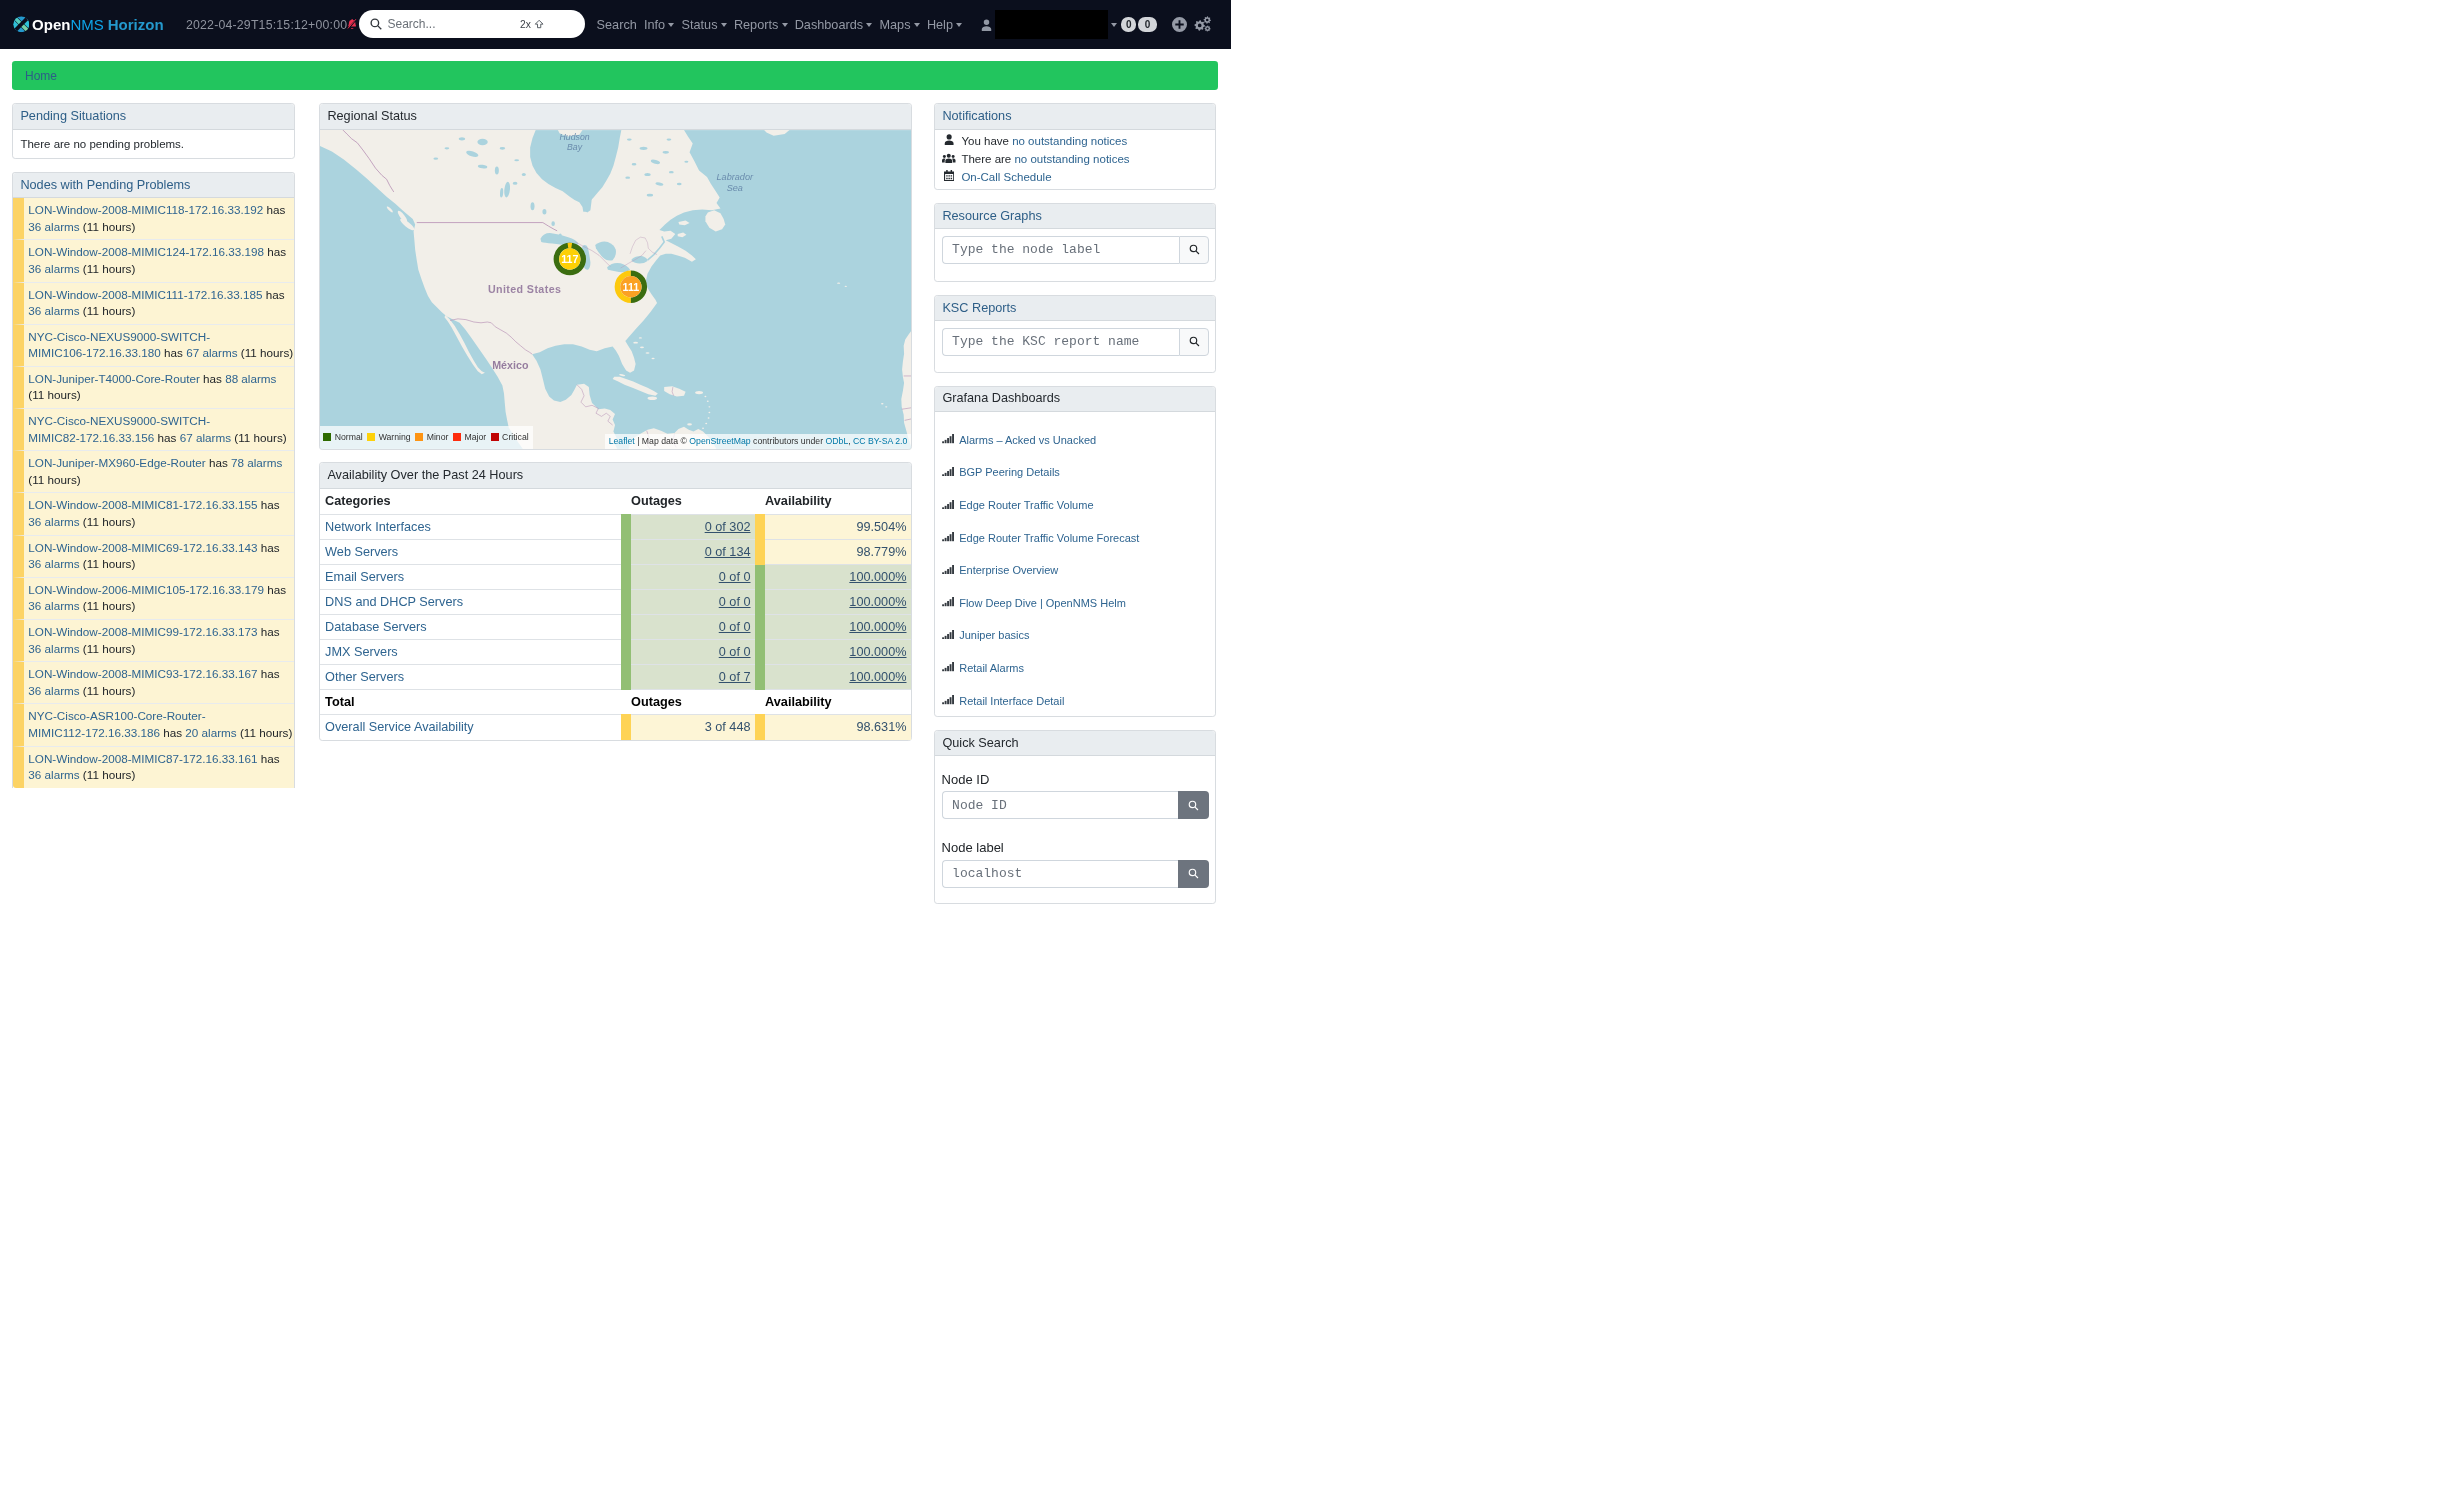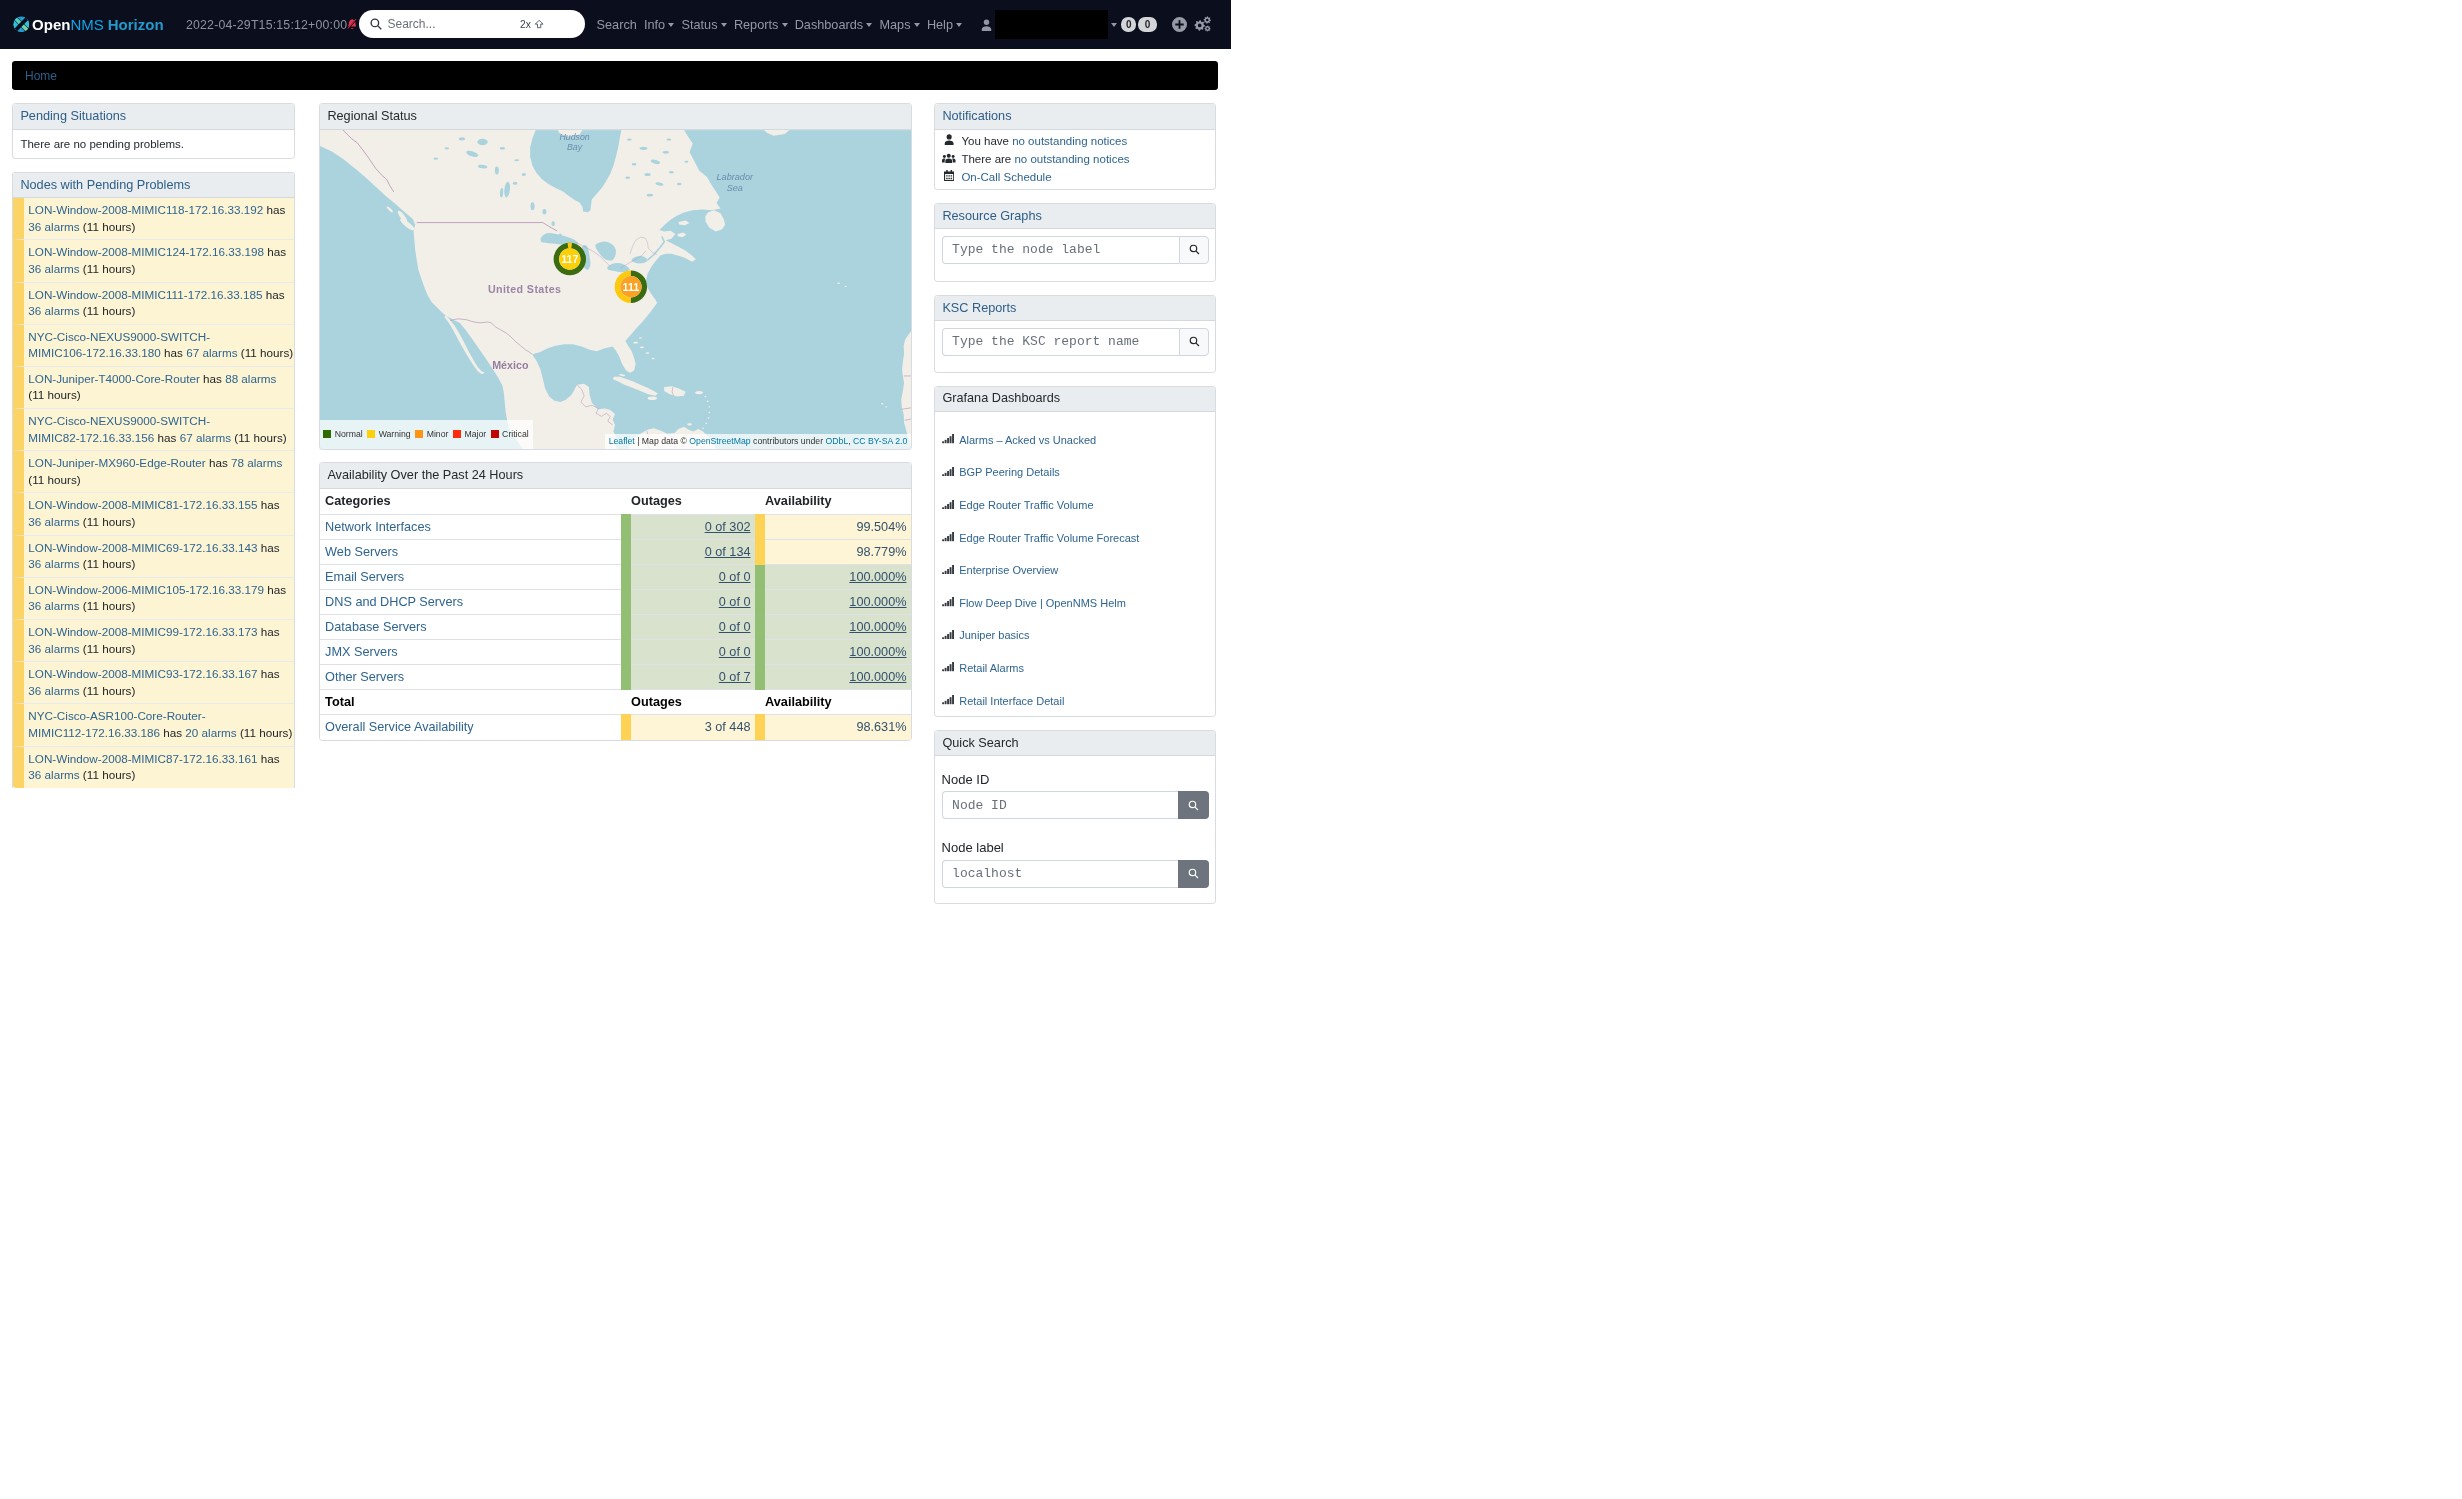--- a/index.html
+++ b/index.html
@@ -19,21 +19,21 @@
 .searchpill .ph { color:#6a7077; font-size:12px; margin-left:5.5px; }
 .searchpill .kbd { margin-left:auto; margin-right:41px; color:#3c424a; font-size:10.3px; display:flex; align-items:center; }
 .navlinks { position:absolute; left:593px; top:0; height:49px; display:flex; align-items:center; }
 .navlink { color:#9499a5; font-size:12.7px; padding:0 3.6px; white-space:nowrap; }
 .caret { display:inline-block; width:0; height:0; border-left:3.6px solid transparent; border-right:3.6px solid transparent; border-top:4px solid #9499a5; margin-left:3.2px; vertical-align:middle; }
 .nav-right { position:absolute; left:981px; top:0; height:49px; display:flex; align-items:center; }
 .redact { width:113px; height:28.5px; background:#000; margin-left:3.2px; }
 .pill0 { background:#d3d5d9; color:#22262c; font-weight:bold; font-size:10px; border-radius:7.1px; height:14.3px; display:flex; align-items:center; justify-content:center; }
 
 
-.breadcrumb { margin:12.3px 13px 0 12.3px; background:#000000; border-radius:3.2px; padding:6.3px 12.7px; font-size:12px; line-height:16.6px; }
+.breadcrumb { margin:12.3px 13px 0 12.3px; background:#22c55e; border-radius:3.2px; padding:6.3px 12.7px; font-size:12px; line-height:16.6px; }
 .breadcrumb a { color:#2d5e87; }
 .row { display:flex; align-items:flex-start; padding:0 13px 0 12.3px; margin-top:13px; }
 .c1 { width:283px; margin-right:24px; flex:none; }
 .c2 { width:593px; margin-right:22px; flex:none; }
 .c3 { width:282px; flex:none; }
 
 .card { background:#fff; border:0.8px solid #d8dce0; border-radius:3.2px; margin-bottom:12.7px; }
 .c3 .card { margin-bottom:13px; }
 .card-h { background:#e9edf0; border-bottom:0.8px solid #d4d9dd; border-radius:3.2px 3.2px 0 0; padding:2.8px 7.1px; font-size:12.7px; line-height:18.6px; color:#24292e; }
 .card-h a { color:#2d5e87; }
@@ -284,21 +284,21 @@
 </g>
 <circle cx="315" cy="162.5" r="17" fill="none" stroke="#3b6d10" stroke-width="6.9"></circle>
 <path d="M 312.63 145.67 A 17 17 0 0 1 317.37 145.67" fill="none" stroke="#fdc90e" stroke-width="6.9"></path>
 <circle cx="315" cy="162.5" r="13.4" fill="#fdd005"></circle>
 <text x="315" y="167.3" font-family="Liberation Sans, sans-serif" font-size="13.5" font-weight="bold" fill="#fff" text-anchor="middle">117</text>
 <path d="M 392.00 214.50 A 17 17 0 0 1 392.00 180.50" fill="none" stroke="#fdc90e" stroke-width="6.9"></path>
 <path d="M 392.00 180.50 A 17 17 0 0 1 392.00 214.50" fill="none" stroke="#3b6d10" stroke-width="6.9"></path>
 <circle cx="392" cy="197.5" r="13.4" fill="#fba123"></circle>
 <text x="392" y="202.3" font-family="Liberation Sans, sans-serif" font-size="13.5" font-weight="bold" fill="#fff" text-anchor="middle">111</text>
 </svg>
-<div style="position:absolute; left:0; bottom:0; background:rgba(255,255,255,.72); height:29px; display:flex; align-items:center; padding:0 4.8px 0 3.2px; font-size:8.7px; color:#333;">
+<div style="position:absolute; left:0; bottom:0; background:rgba(255,255,255,.72); height:23px; display:flex; align-items:center; padding:0 4.8px 0 3.2px; font-size:8.7px; color:#333;">
 <span style="width:8px;height:8px;background:#2d6a00;display:inline-block;margin-right:3.2px;"></span>Normal
 <span style="width:8px;height:8px;background:#fdd10a;display:inline-block;margin:0 3.2px 0 4.8px;"></span>Warning
 <span style="width:8px;height:8px;background:#fd9413;display:inline-block;margin:0 3.2px 0 4.8px;"></span>Minor
 <span style="width:8px;height:8px;background:#fd2c0d;display:inline-block;margin:0 3.2px 0 4.8px;"></span>Major
 <span style="width:8px;height:8px;background:#c00404;display:inline-block;margin:0 3.2px 0 4.8px;"></span>Critical
 </div>
 <div style="position:absolute; right:0; bottom:0; background:rgba(255,255,255,.72); height:14.7px; display:flex; align-items:center; padding:0 4px; font-size:8.7px; color:#333; white-space:pre;">
 <a href="#" style="color:#0078A8">Leaflet</a> | Map data © <a href="#" style="color:#0078A8">OpenStreetMap</a> contributors under <a href="#" style="color:#0078A8">ODbL</a>, <a href="#" style="color:#0078A8">CC BY-SA 2.0</a>
 </div>
 </div>

